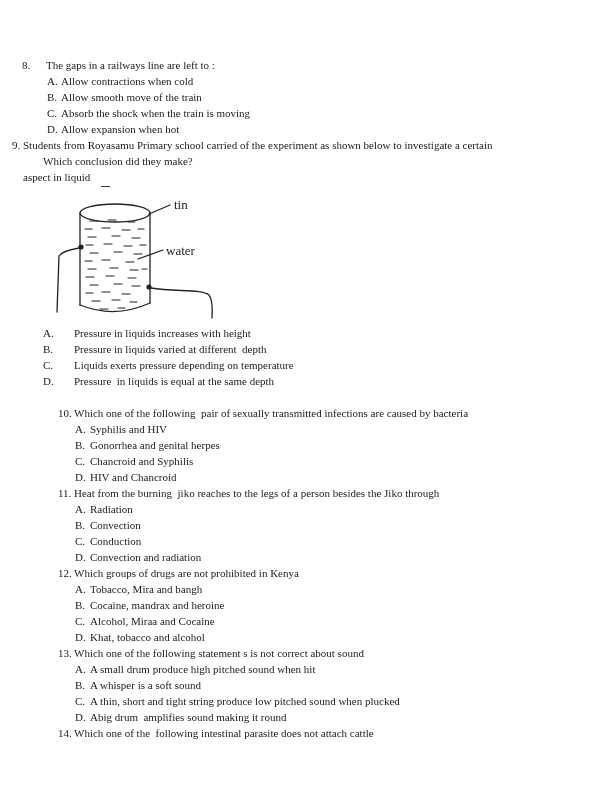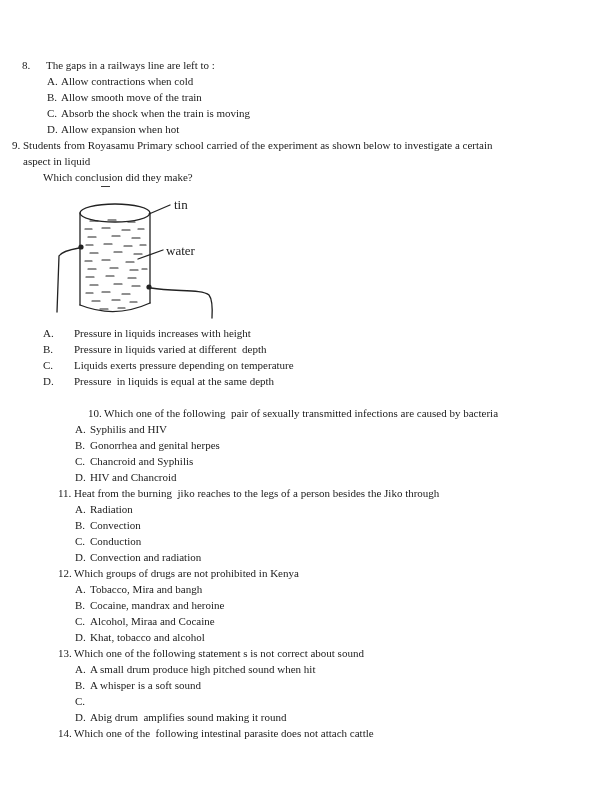--- a/index.html
+++ b/index.html
@@ -32,21 +32,21 @@
   .s9 .onum { left: 43px; }
   .s9 .otxt { left: 74px; }
 
   
   .sd .num  { left: 58px; }
   .sd .txt  { left: 74px; }
   .sd .onum { left: 75px; }
   .sd .otxt { left: 90px; }
 
   .diagram-wrap { margin: 6px 0 2px 30px; height: 132px; }
-  .gap-q10 { margin-top: 16px; margin-left: 30px; }
+  .gap-q10 { margin-top: 16px; }
 
   .artifact {
     position: absolute;
     left: 101px;
     top: 186px;
     width: 9px;
     border-top: 1.5px solid #3a3a3a;
   }
 
   svg text {
@@ -82,24 +82,24 @@
       <span class="otxt">Allow expansion when hot</span>
     </div>
   </div>
 
   <div class="s9">
     <div class="line">
       <span class="num">9.</span>
       <span class="txt">Students from Royasamu Primary school carried of the experiment as shown below to investigate a certain</span>
     </div>
     <div class="line">
+      <span class="sub">Which conclusion did they make?</span>
+    </div>
+    <div class="line">
       <span class="txt">aspect in liquid</span>
-    </div>
-    <div class="line">
-      <span class="sub">Which conclusion did they make?</span>
     </div>
 
     <div class="diagram-wrap">
       <svg width="200" height="132" viewBox="0 0 200 132">
         <g stroke="#222222" stroke-width="1.3" fill="none" stroke-linecap="round">
 
           <ellipse cx="85" cy="22" rx="35" ry="9"></ellipse>
           <line x1="50" y1="22" x2="50" y2="114"></line>
           <line x1="120" y1="22" x2="120" y2="112"></line>
           <path d="M 50 114 Q 85 128 120 112"></path>
@@ -255,20 +255,21 @@
     <div class="line">
       <span class="onum">A.</span>
       <span class="otxt">A small drum produce high pitched sound when hit</span>
     </div>
     <div class="line">
       <span class="onum">B.</span>
       <span class="otxt">A whisper is a soft sound</span>
     </div>
     <div class="line">
       <span class="onum">C.</span>
+      <span class="otxt">A thin, short and tight string produce low pitched sound when plucked</span>
     </div>
     <div class="line">
       <span class="onum">D.</span>
       <span class="otxt">Abig drum  amplifies sound making it round</span>
     </div>
   </div>
 
   <div class="sd">
     <div class="line">
       <span class="num">14.</span>

